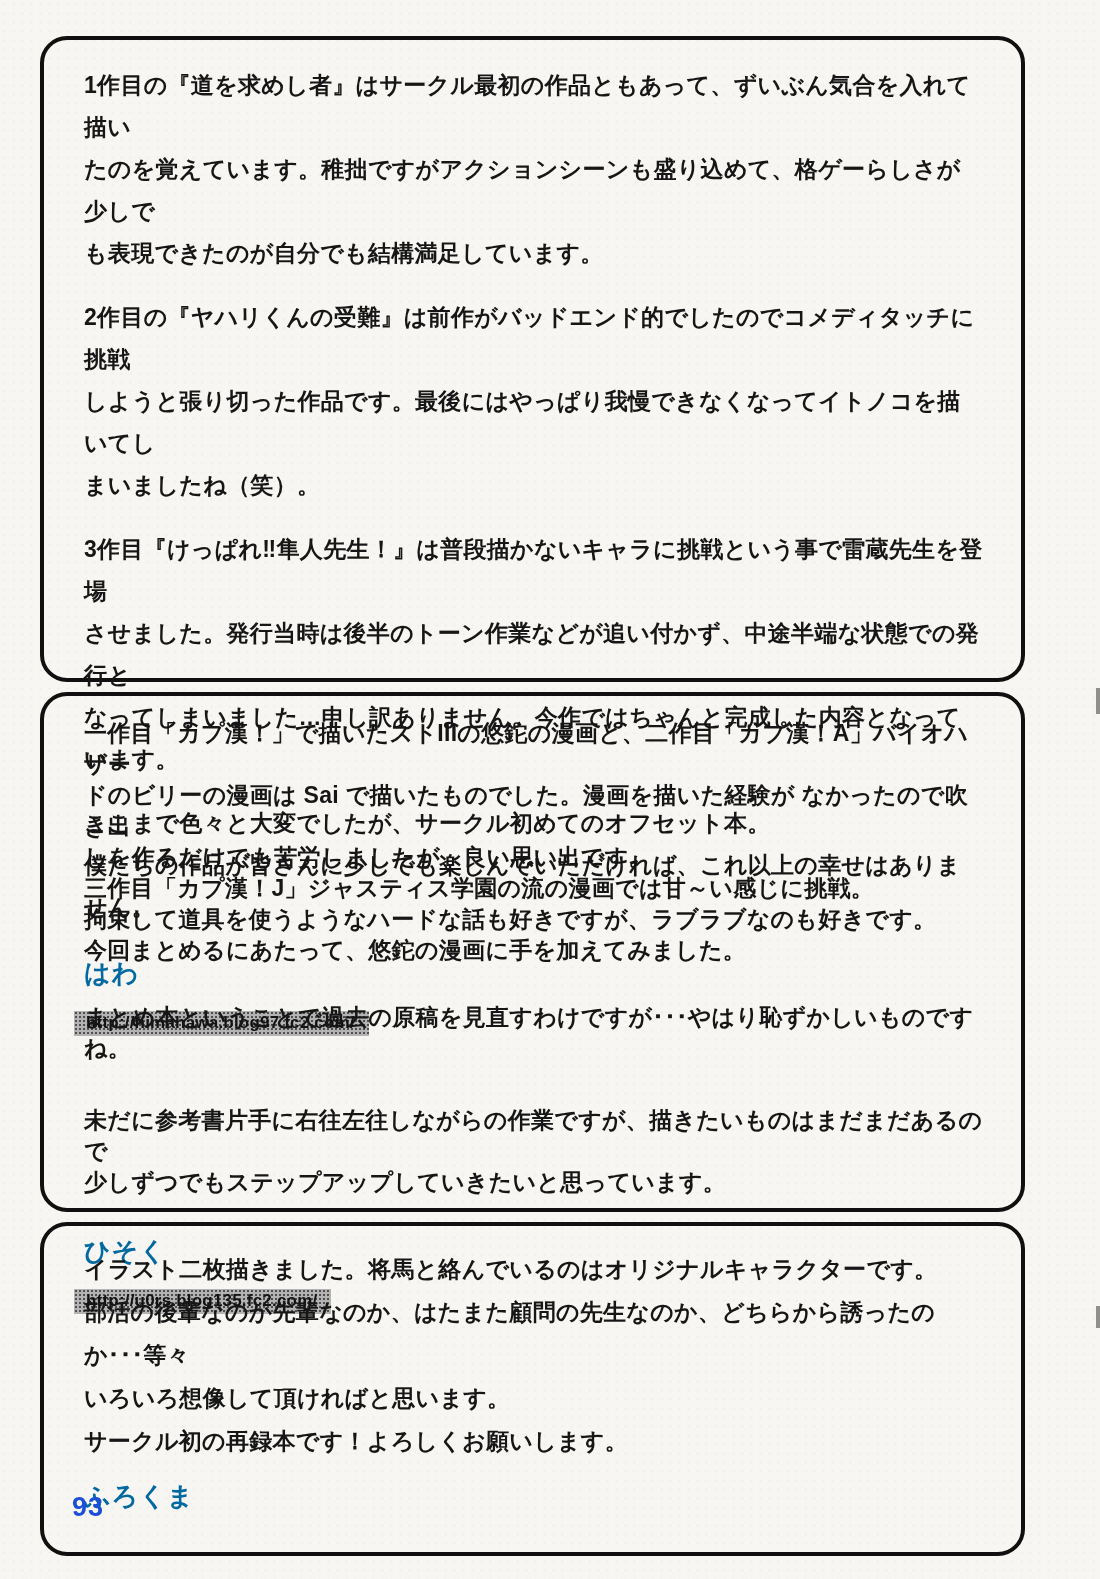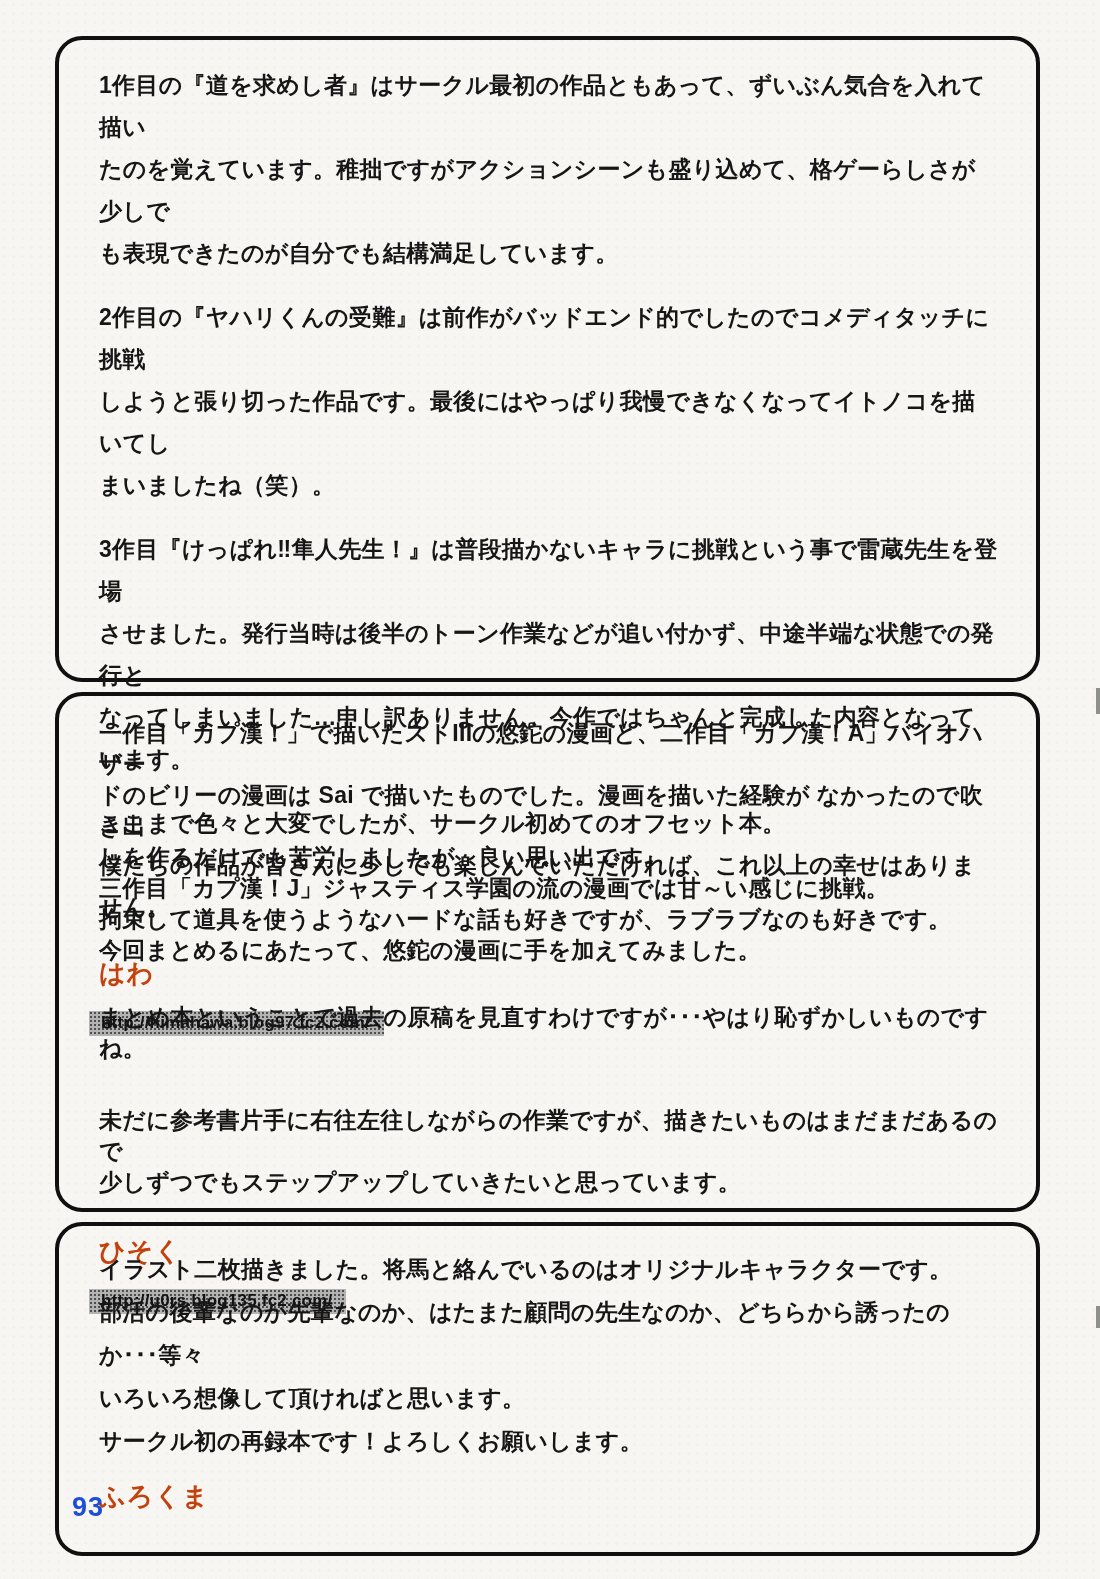--- a/index.html
+++ b/index.html
@@ -8,21 +8,21 @@
     background:#f7f6f2;
     background-image:radial-gradient(rgba(0,0,0,0.025) 1px, transparent 1.2px);
     background-size:9px 9px;
     font-family:"Liberation Sans","DejaVu Sans",sans-serif;
     color:#161616;
     position:relative;
     overflow:hidden;
   }
   .box{
     position:absolute;
-    left:55px;
+    left:40px;
     width:985px;
     border:4px solid #101010;
     border-radius:27px;
     box-sizing:border-box;
     background:transparent;
   }
   .box1{top:36px;height:646px;padding:24px 38px 0 40px;}
   .box2{top:692px;height:520px;padding:22px 38px 0 40px;}
   .box3{top:1222px;height:334px;padding:22px 38px 0 40px;}
   .para{
@@ -35,21 +35,21 @@
   }
   .box1 .para{line-height:42px;margin-bottom:22px;}
   .box2 .para{line-height:31px;margin-bottom:36px;}
   .box2 .para.lead{margin-bottom:41px;}
   .box3 .para{line-height:43px;margin-bottom:14px;}
   .author{
     font-size:26px;
     font-weight:800;
     letter-spacing:1px;
     line-height:34px;
-    color:#c2410c;
+    color:#0369a1;
   }
   .box1 .author{margin-top:28px;}
   .box2 .author{margin-top:30px;}
   .box3 .author{margin-top:16px;}
   .url{
     display:inline-block;
     margin-left:-10px;
     margin-top:21px;
     padding:2px 14px 3px 12px;
     font-size:17px;

